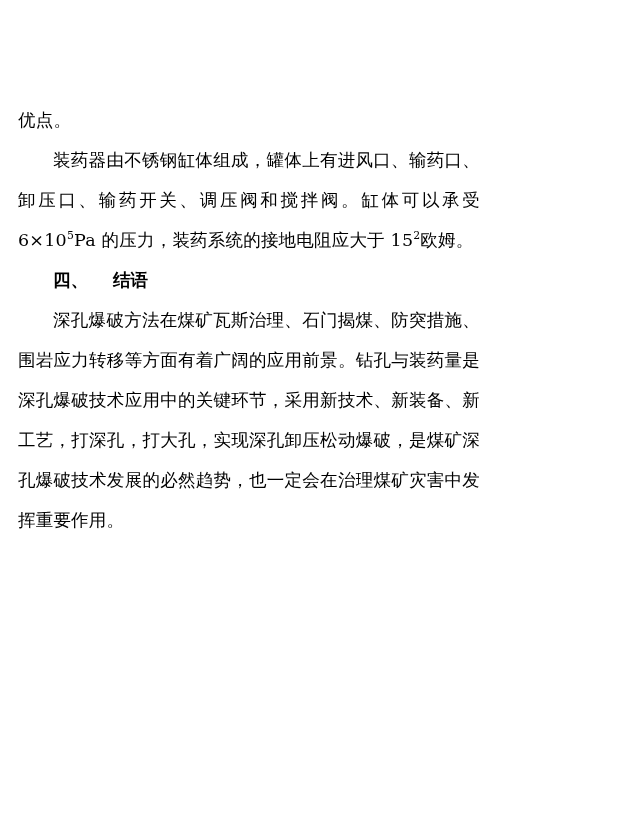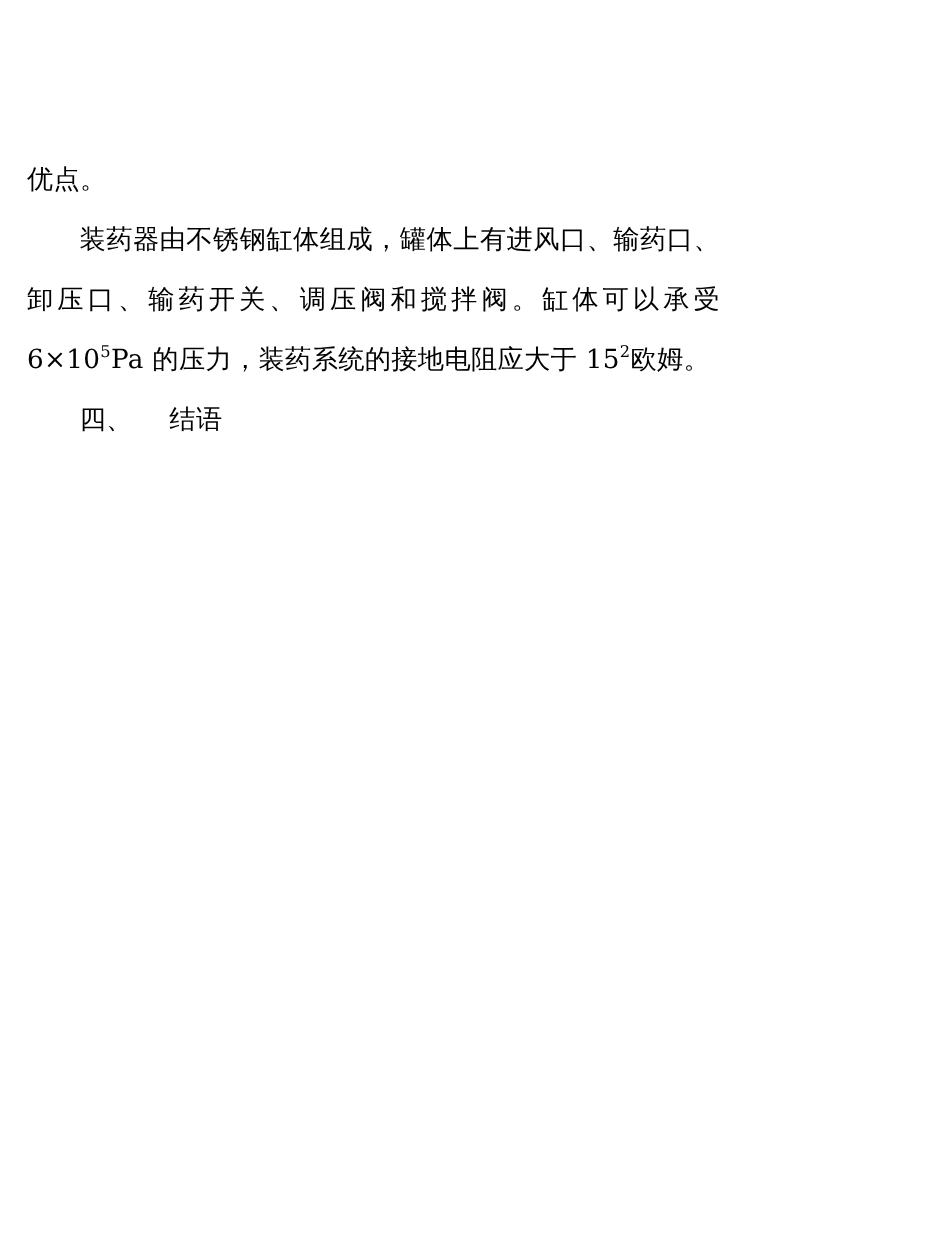--- a/index.html
+++ b/index.html
@@ -28,21 +28,21 @@
     text-justify: inter-ideograph;
     margin: 0 0 0 0;
     letter-spacing: 0.2px;
   }
   .indent {
     text-indent: 2em;
   }
   .heading {
     font-size: 17.5px;
     line-height: 40px;
-    font-weight: normal;
+    font-weight: bold;
     text-indent: 2em;
     margin: 0;
     letter-spacing: 0.2px;
   }
   .heading .sec-num {
     margin-right: 1.4em;
   }
   sup {
     font-size: 0.62em;
     vertical-align: super;
@@ -61,14 +61,15 @@
   <p class="para">优点。</p>
 
   <p class="para indent">
     <span>装药器由不锈钢缸体组成，罐体上有进风口、输药口、卸压口、输药开关、调压阀和搅拌阀。缸体可以承受 </span><span class="formula"><span>6×10</span><sup>5</sup><span>Pa</span></span><span> 的压力，装药系统的接地电阻应大于 </span><span class="formula"><span>15</span><sup>2</sup></span><span>欧姆。</span>
   </p>
 
   <p class="heading">
     <span class="sec-num">四、</span><span>结语</span>
   </p>
 
+  <p class="para indent">深孔爆破方法在煤矿瓦斯治理、石门揭煤、防突措施、围岩应力转移等方面有着广阔的应用前景。钻孔与装药量是深孔爆破技术应用中的关键环节，采用新技术、新装备、新工艺，打深孔，打大孔，实现深孔卸压松动爆破，是煤矿深孔爆破技术发展的必然趋势，也一定会在治理煤矿灾害中发挥重要作用。</p>
 
 </div>
 
 </body></html>

